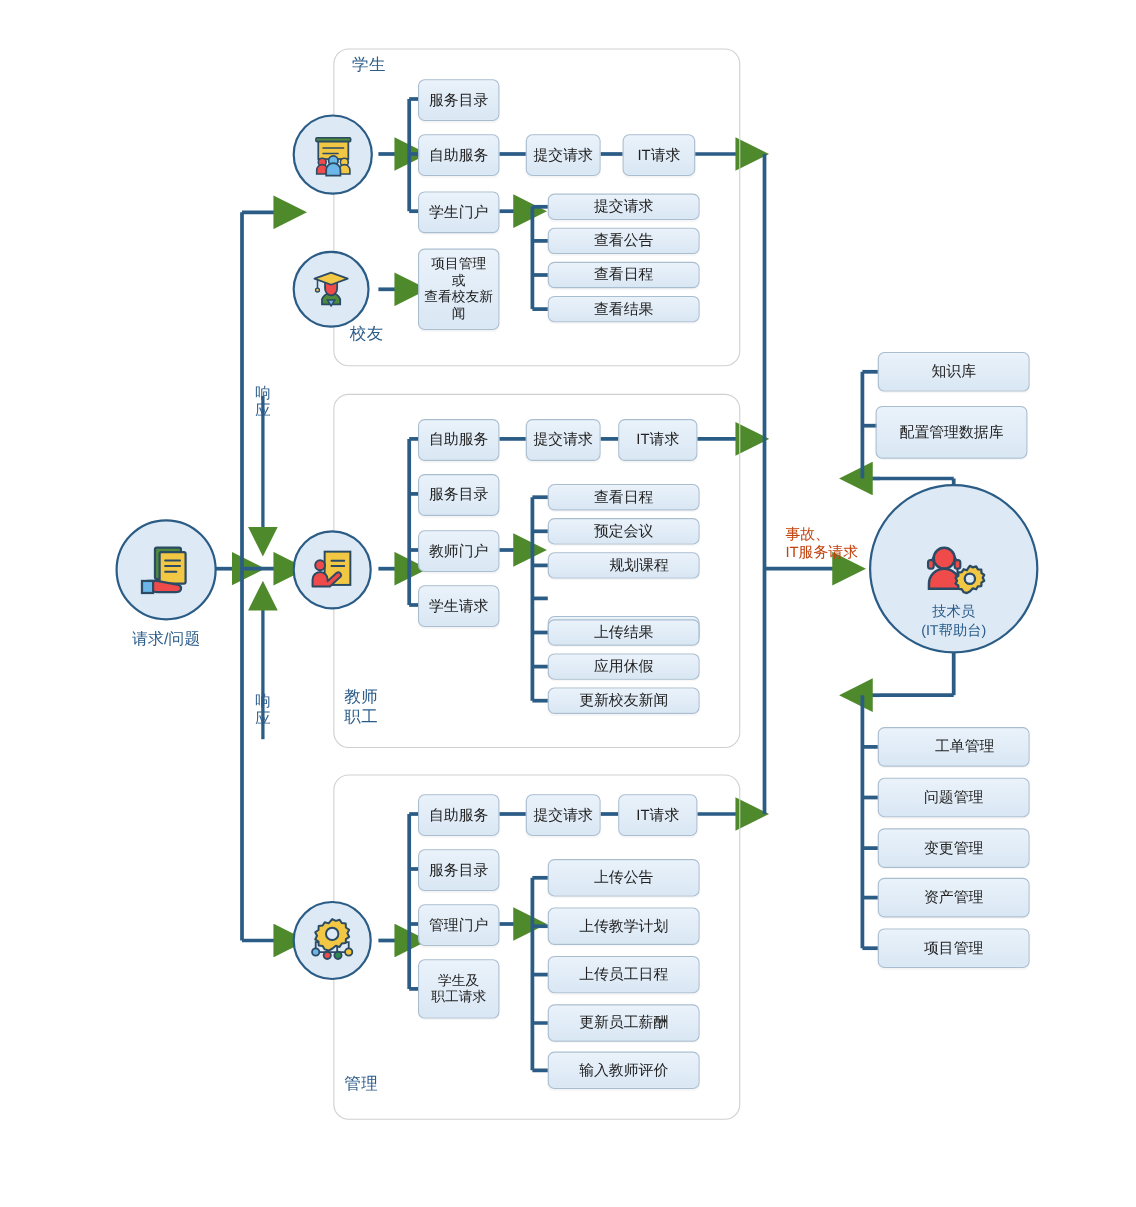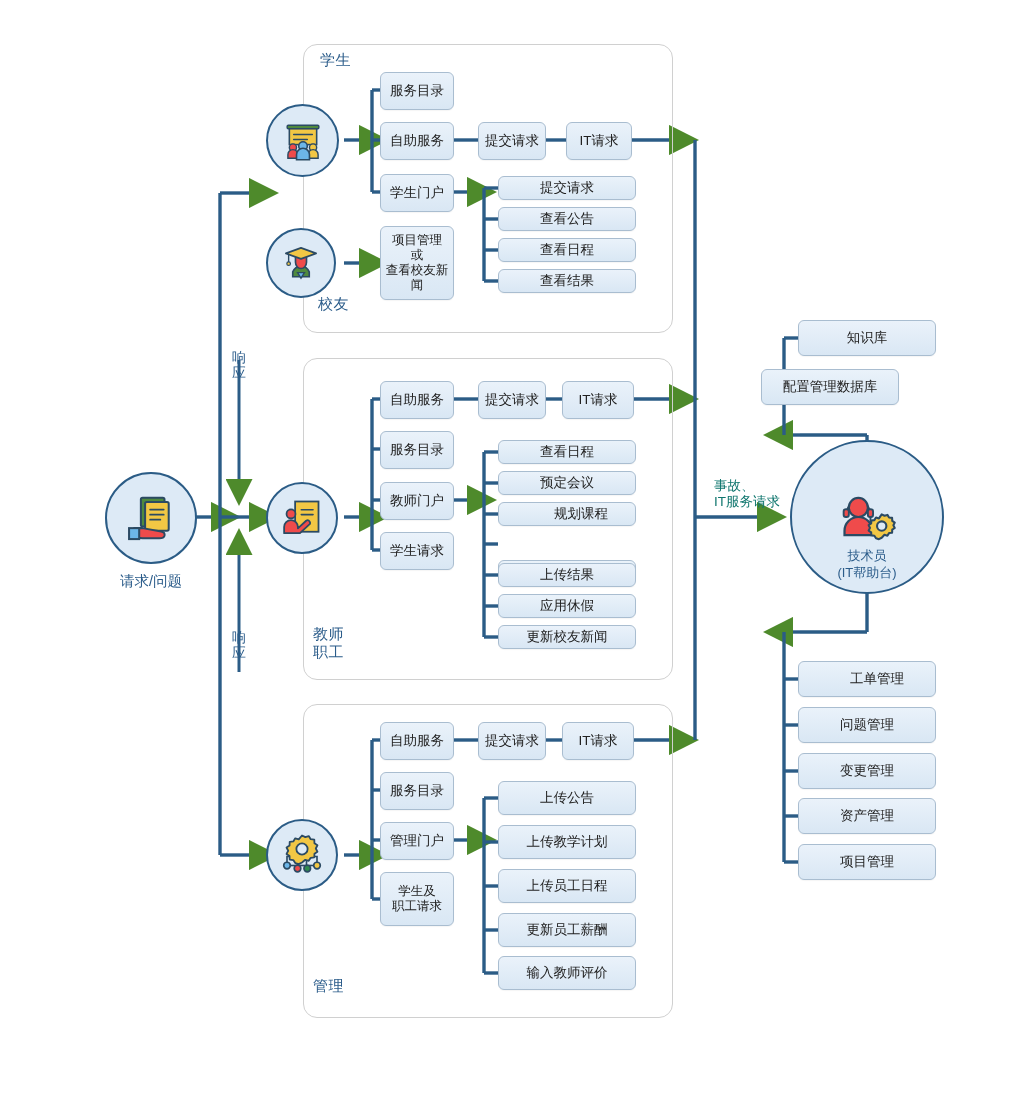--- a/index.html
+++ b/index.html
@@ -17,21 +17,21 @@
         color:#222;font-size:13.5px;display:flex;align-items:center;justify-content:center;
         text-align:center;line-height:1.22;white-space:pre-line;
         box-shadow:0 1px 1px rgba(0,0,0,.04);}
 
   .circ{position:absolute;border-radius:50%;background:#ddeaf6;border:2.6px solid #2b5c86;
         display:flex;align-items:center;justify-content:center;box-sizing:border-box;}
   .circ svg{display:block;}
   .circ-cap{position:absolute;text-align:center;color:#2b5c8a;font-size:14.5px;
             line-height:1.25;white-space:pre-line;}
 
-  .edge-label{position:absolute;color:#0f766e;font-size:13.5px;line-height:1.18;
+  .edge-label{position:absolute;color:#c2410c;font-size:13.5px;line-height:1.18;
               white-space:pre-line;text-align:left;}
   .vert-label{position:absolute;color:#2b5c8a;font-size:14px;line-height:1.05;
               width:16px;word-break:break-all;text-align:center;}
   .tech-cap{position:absolute;text-align:center;color:#2b5c8a;font-size:13px;line-height:1.3;white-space:pre-line;}
 </style>
 </head>
 <body>
 
 <div id="stage">
 
@@ -288,21 +288,21 @@
           <path d="M54,28 l3.2,1.6 3.4,-1.0 1.9,3.0 3.5,0.4 0.2,3.5 2.9,2.0 -1.6,3.1 1.6,3.1 -2.9,2.0 -0.2,3.5 -3.5,0.4 -1.9,3.0 -3.4,-1.0 L54,55 l-3.2,1.6 -3.4,-1.0 -1.9,-3.0 -3.5,-0.4 -0.2,-3.5 -2.9,-2.0 1.6,-3.1 -1.6,-3.1 2.9,-2.0 0.2,-3.5 3.5,-0.4 1.9,-3.0 3.4,1.0 Z" fill="#f2c744" stroke="#2b4a63" stroke-width="2.4" stroke-linejoin="round"></path>
           <circle cx="54" cy="41.5" r="5.4" fill="#ddeaf6" stroke="#2b4a63" stroke-width="2.4"></circle>
         </svg>
       </span>
     </div>
   </div>
   <div class="tech-cap" style="left:797px;top:548px;width:140px;">技术员
 (IT帮助台)</div>
 
   <div class="nbox" style="left:798px;top:320px;width:138px;height:36px;">知识库</div>
-  <div class="nbox" style="left:761px;top:369px;width:138px;height:36px;">配置管理数据库</div>
+  <div class="nbox" style="left:796px;top:369px;width:138px;height:48px;">配置管理数据库</div>
 
   <div class="nbox" style="left:798px;top:661px;width:138px;height:36px;padding-left:20px;">工单管理</div>
   <div class="nbox" style="left:798px;top:707px;width:138px;height:36px;">问题管理</div>
   <div class="nbox" style="left:798px;top:753px;width:138px;height:36px;">变更管理</div>
   <div class="nbox" style="left:798px;top:798px;width:138px;height:36px;">资产管理</div>
   <div class="nbox" style="left:798px;top:844px;width:138px;height:36px;">项目管理</div>
 
 </div>
 
 </body></html>

